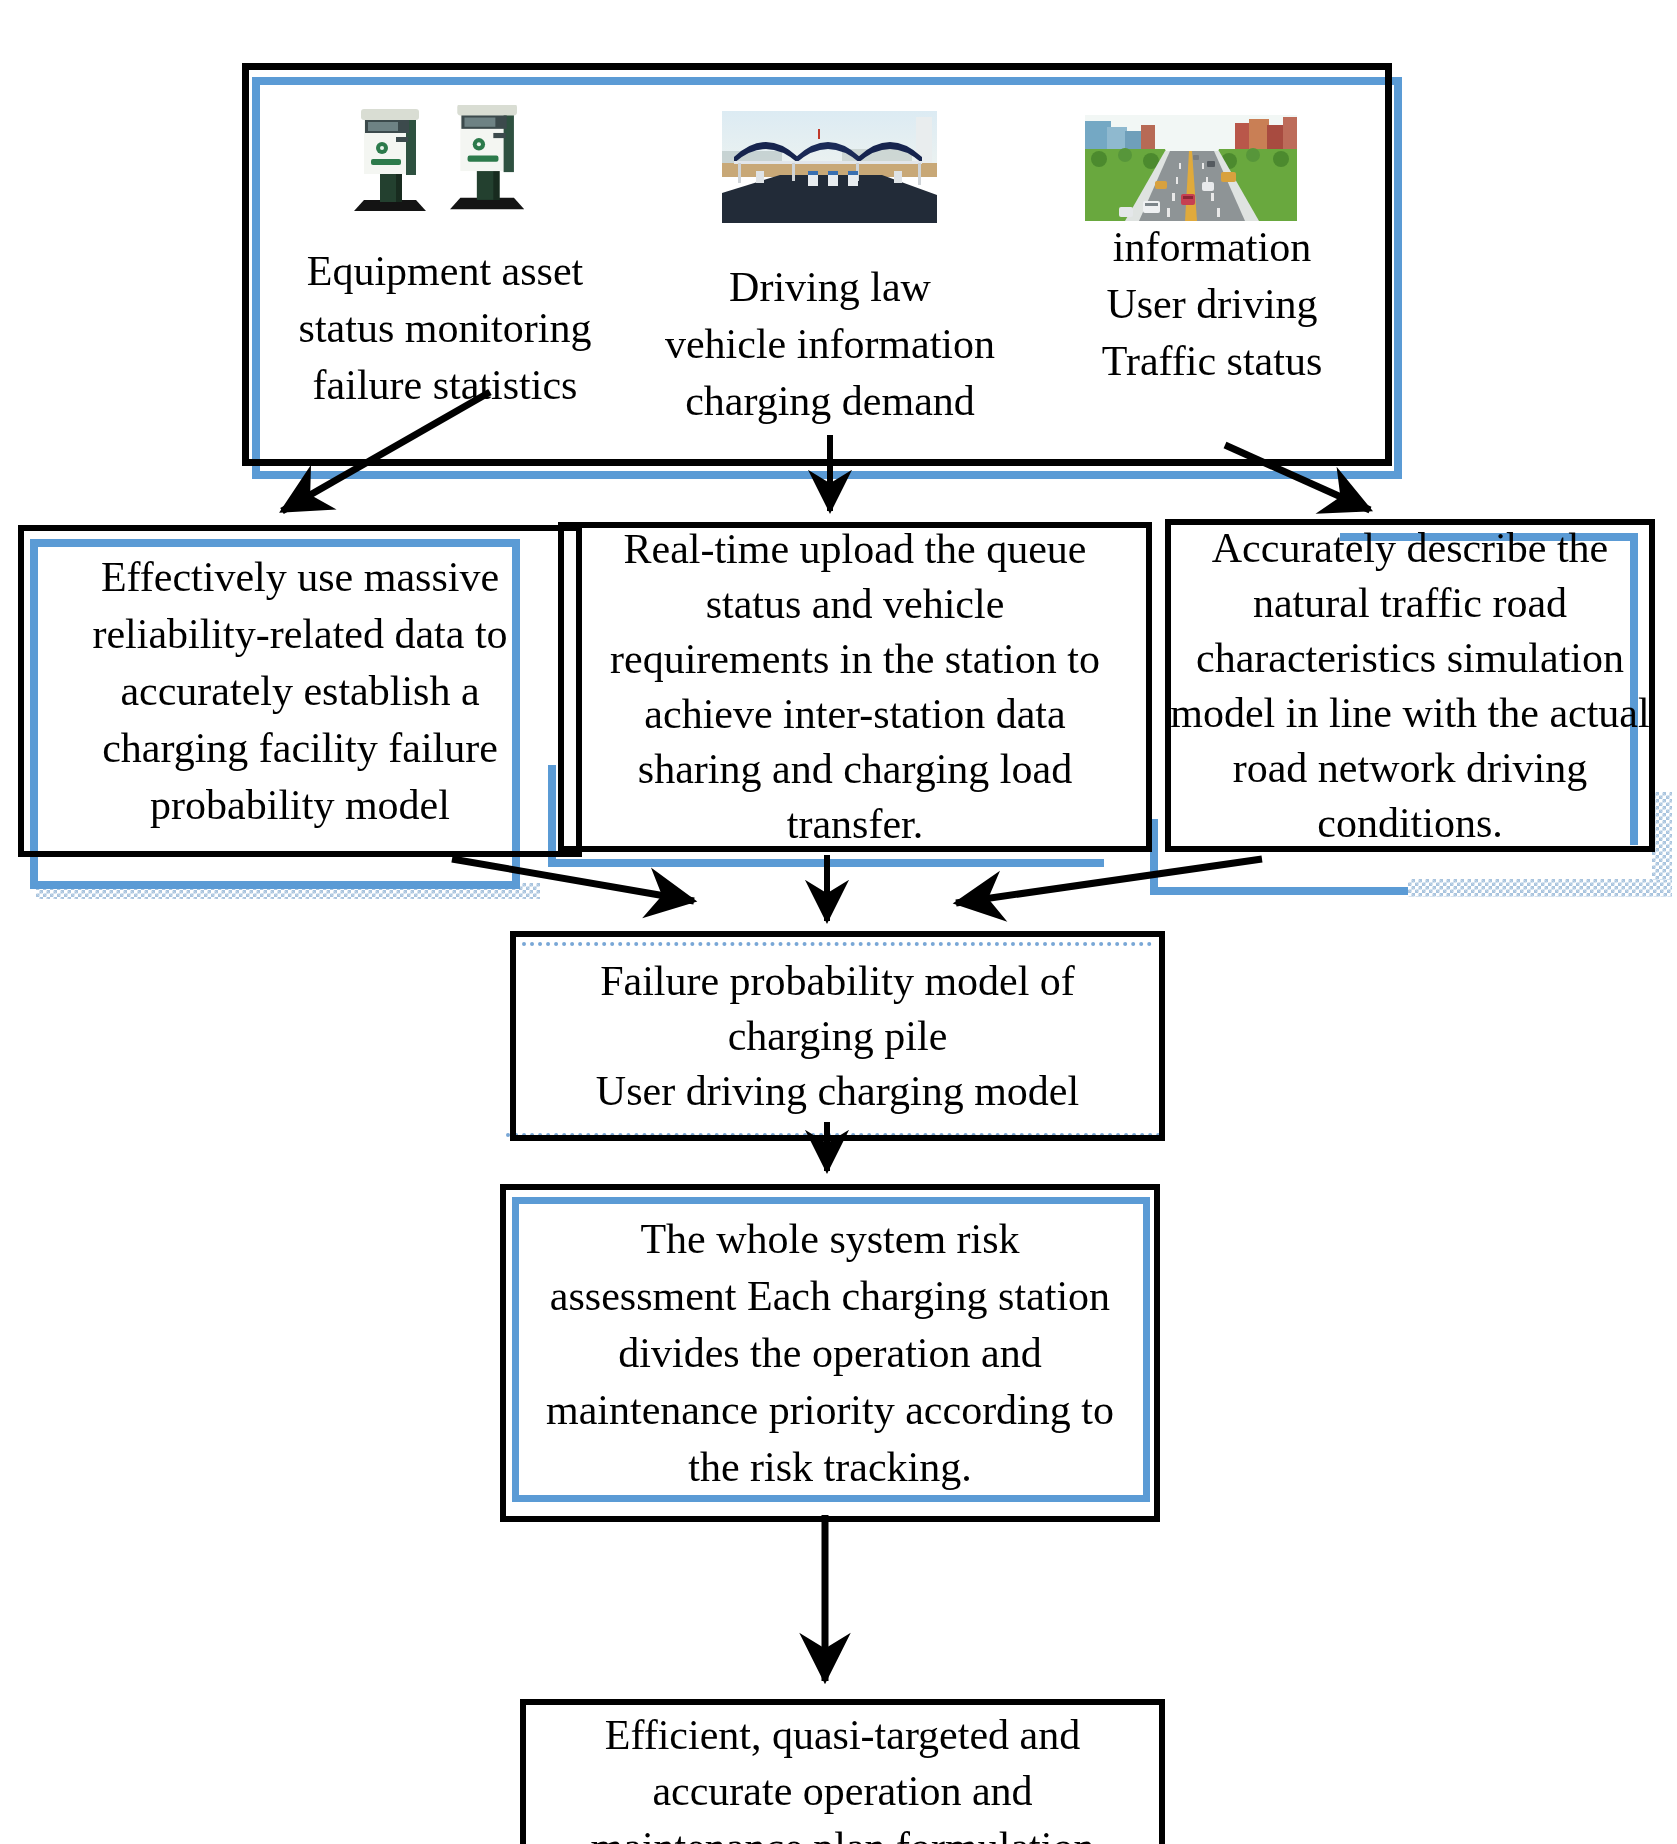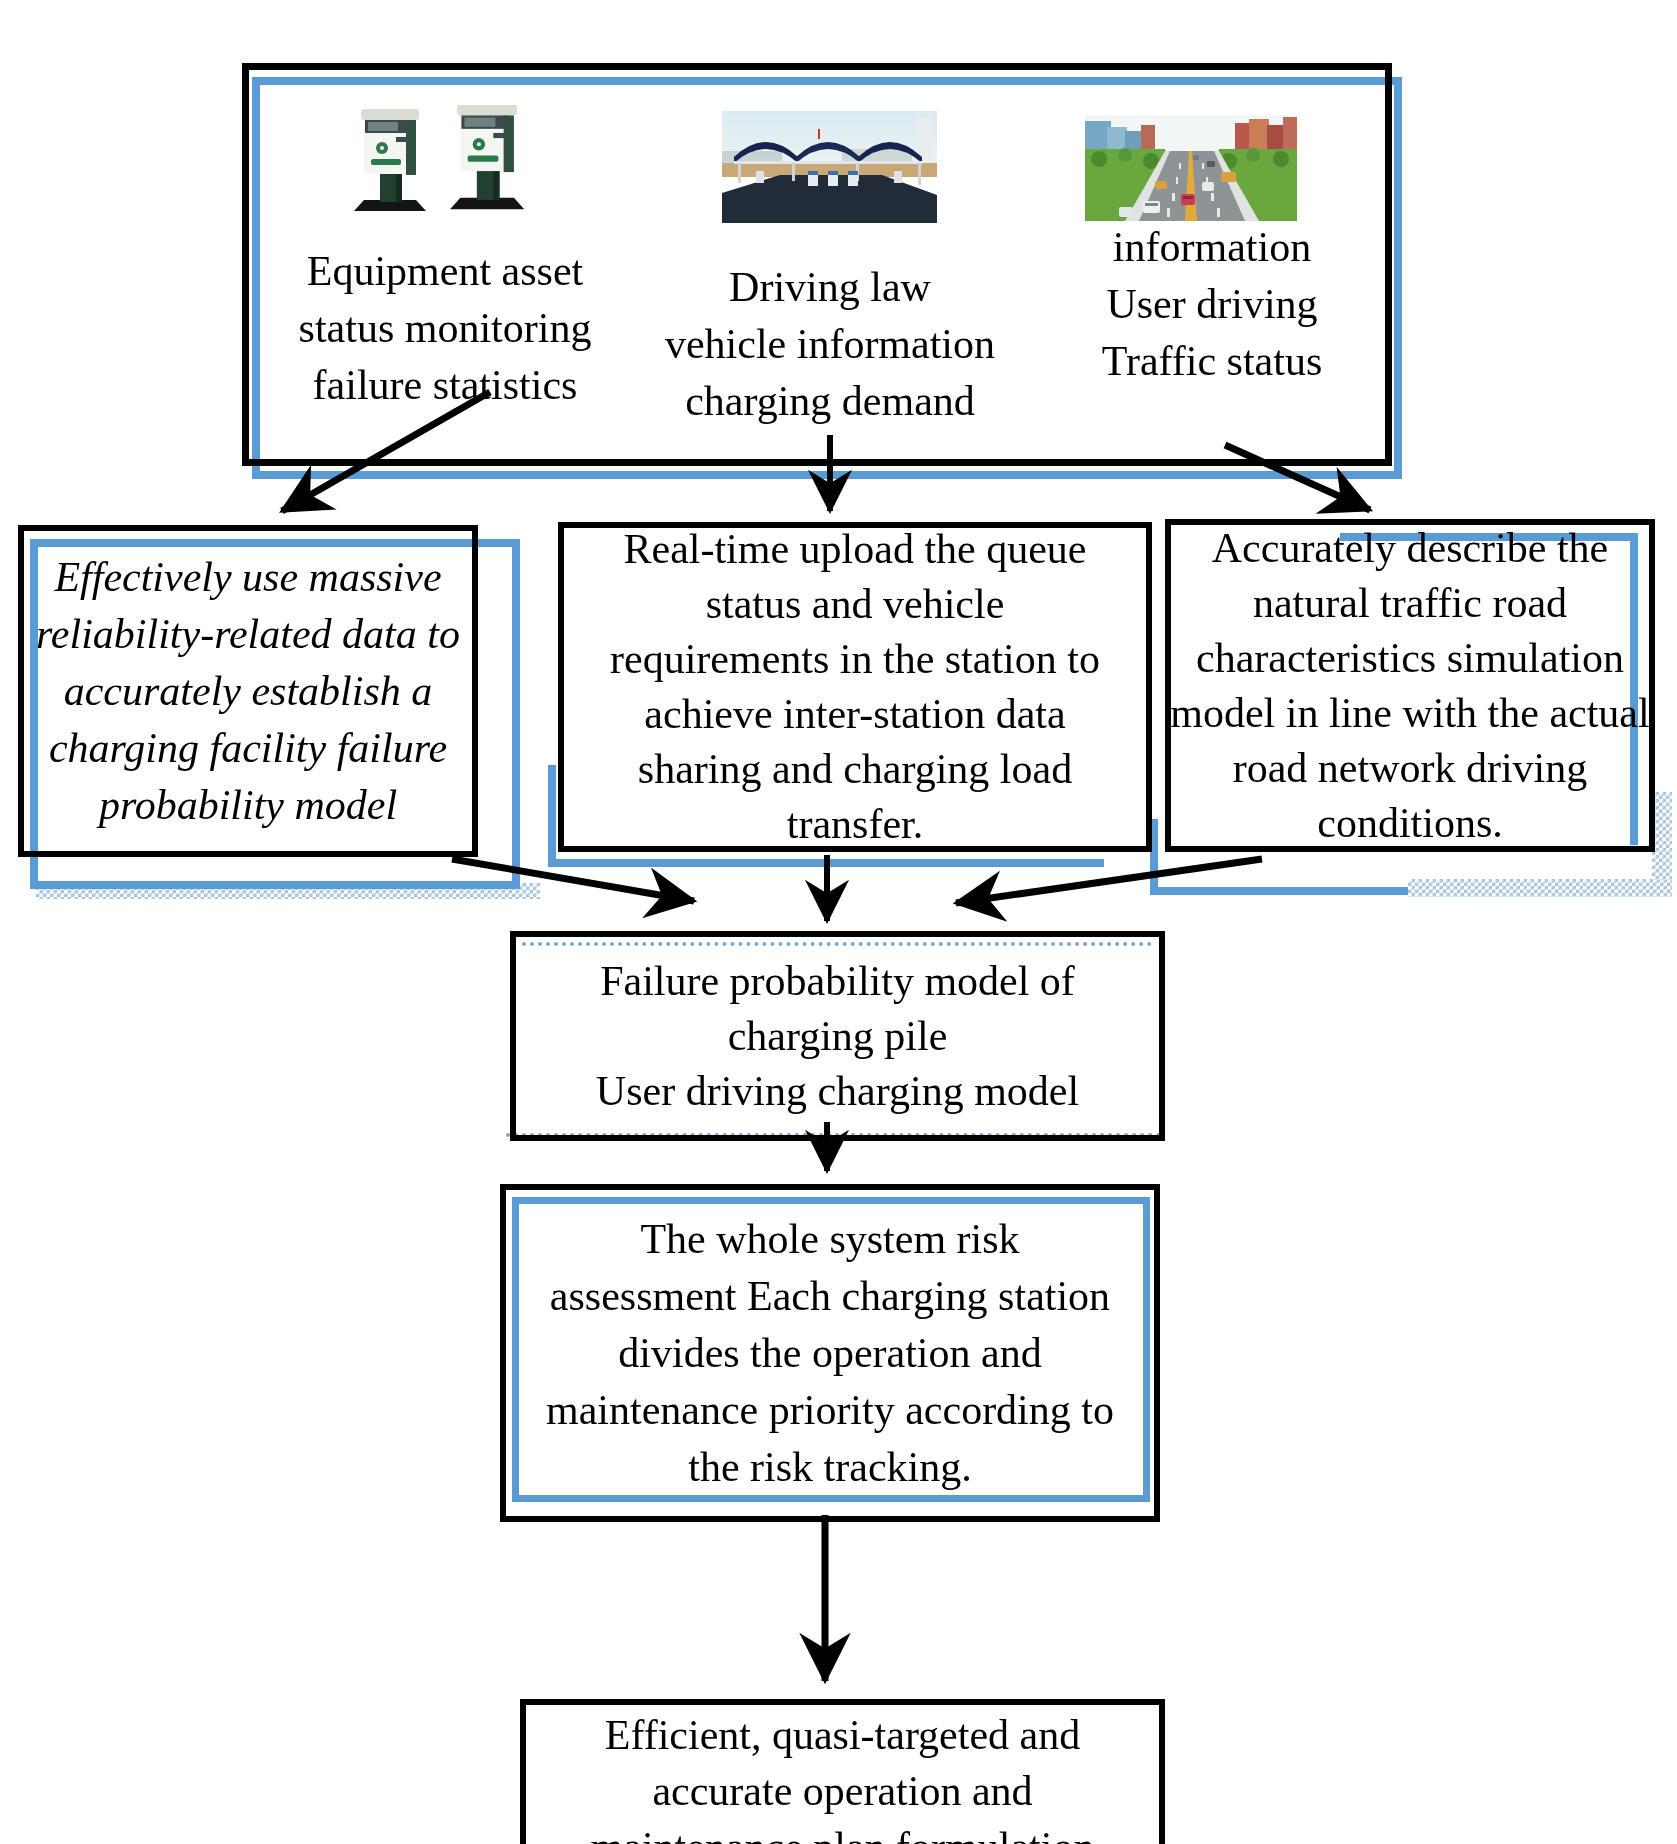--- a/index.html
+++ b/index.html
@@ -176,21 +176,21 @@
     <div class="ln">charging demand</div>
   </div>
   <div class="caption" style="left:1012px;top:172px;width:400px;">
     <div class="ln">information</div>
     <div class="ln">User driving</div>
     <div class="ln">Traffic status</div>
   </div>
 
   <div class="hatch hatchz" style="left:36px;top:836px;width:504px;height:16px;"></div>
   <div class="bluerect decoz" style="left:30px;top:492px;width:490px;height:350px;"></div>
-  <div class="blackbox boxz t42 lh57" style="left:18px;top:478px;width:460px;height:332px;font-style:italic;">
+  <div class="blackbox boxz t42 lh57" style="left:18px;top:478px;width:564px;height:332px;">
     <div class="ln">Effectively use massive</div>
     <div class="ln">reliability-related data to</div>
     <div class="ln">accurately establish a</div>
     <div class="ln">charging facility failure</div>
     <div class="ln">probability model</div>
   </div>
 
   <div class="blueline decoz" style="left:548px;top:718px;width:8px;height:94px;"></div>
   <div class="blueline decoz" style="left:548px;top:812px;width:556px;height:8px;"></div>
   <div class="blackbox boxz t42 lh55" style="left:558px;top:475px;width:594px;height:330px;">

